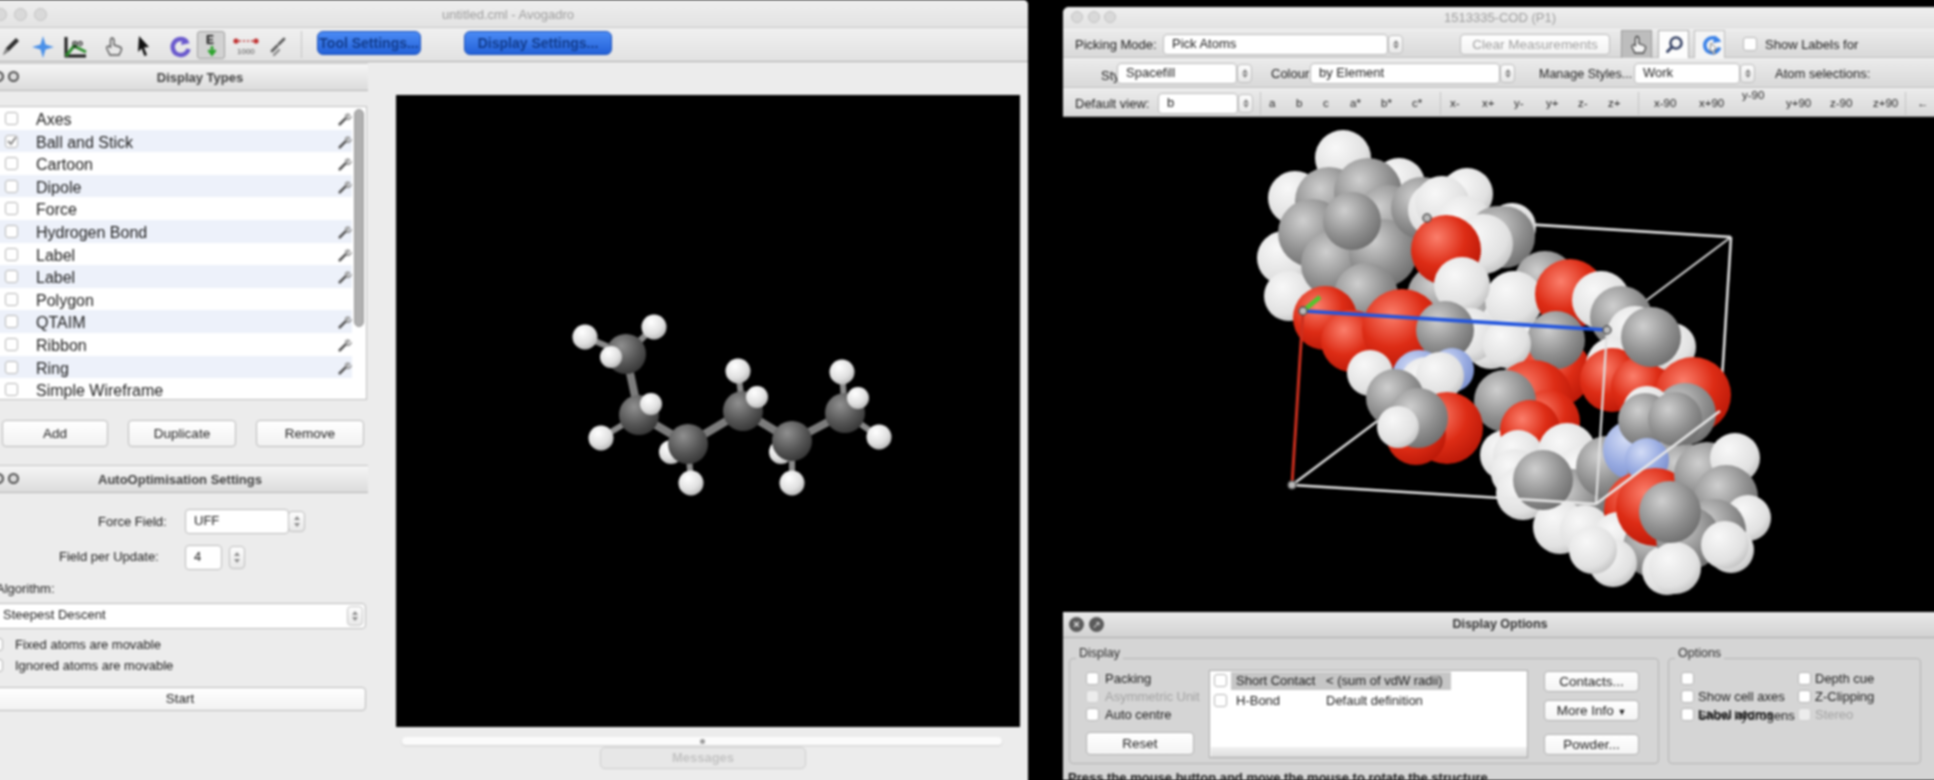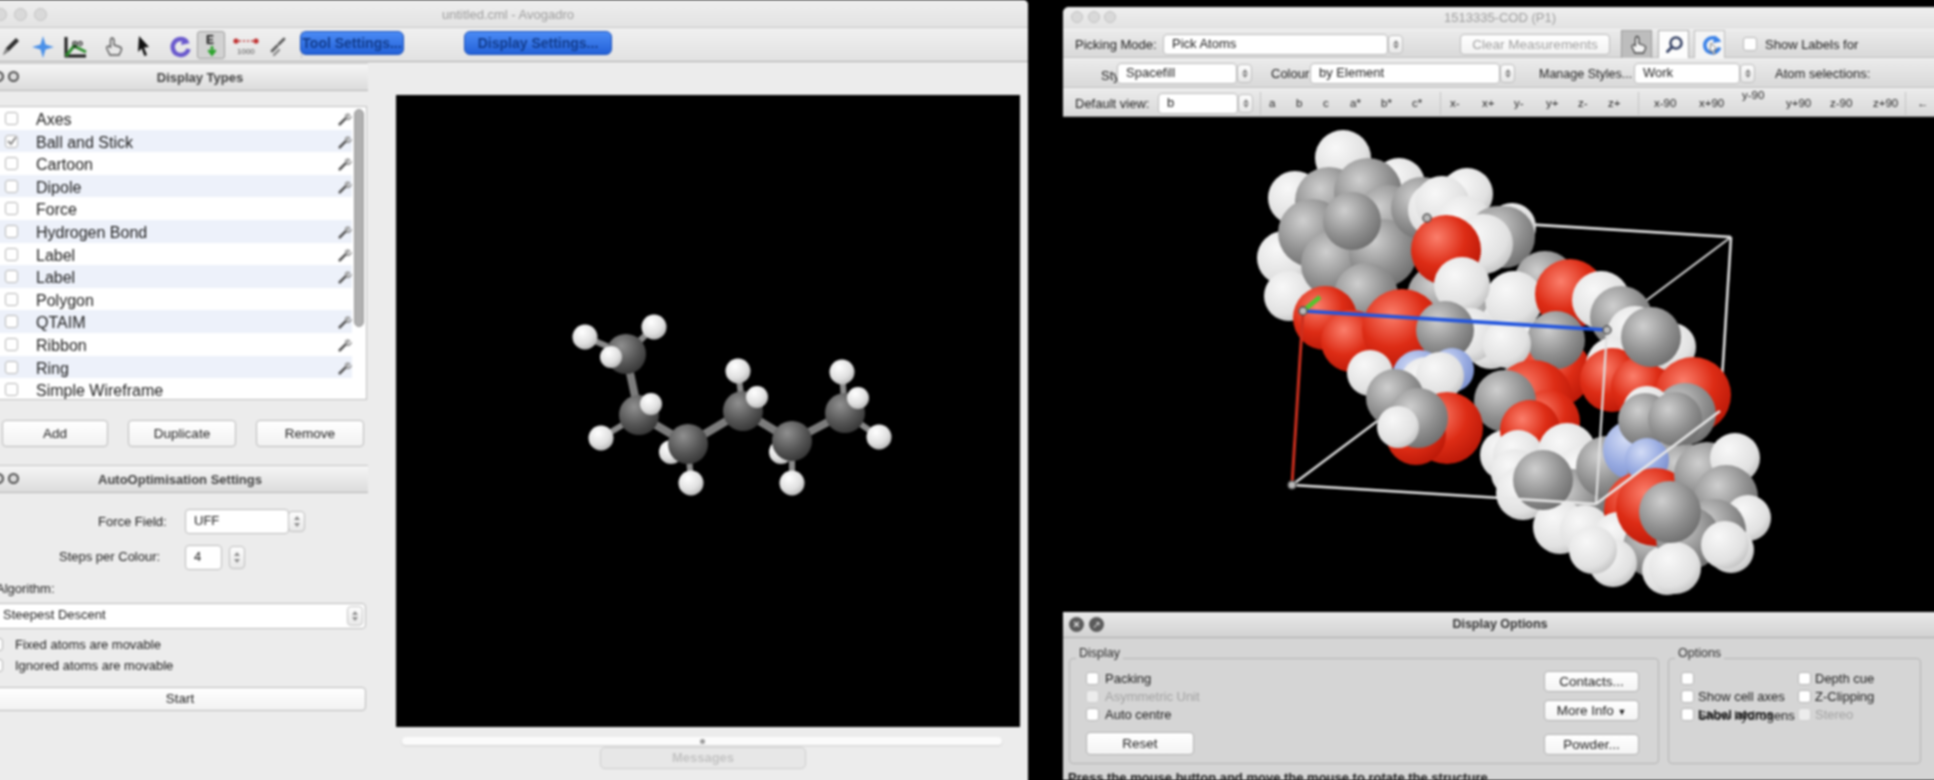--- a/index.html
+++ b/index.html
@@ -98,21 +98,21 @@
           <circle cx="3" cy="5" r="2.6" fill="#c03030"></circle>
           <circle cx="23" cy="5" r="2.6" fill="#c03030"></circle>
           <path d="M6 5 L20 5" stroke="#c03030" stroke-width="1.6" stroke-dasharray="2 2"></path>
           <text x="4" y="18" font-size="8" fill="#555">1000</text>
         </svg>
 <svg style="left:281px;top:9px;width:18px;height:20px;" viewBox="0 0 18 20">
           <path d="M3 14 L8 9 M10 7 L15 2" stroke="#5a5a5a" stroke-width="2.8" stroke-linecap="round"></path>
           <path d="M5 18 L10 13" stroke="#8a8a8a" stroke-width="2.4" stroke-linecap="round"></path>
         </svg>
         <div class="abs" style="left:313px;top:3px;width:1px;height:27px;background:#c4c4c4;"></div>
-    <div class="bluebtn" style="left:312px;width:104px;text-align:center;">Tool Settings...</div>
+    <div class="bluebtn" style="left:329px;width:104px;text-align:center;">Tool Settings...</div>
     <div class="bluebtn" style="left:476px;width:148px;">Display Settings...</div>
   </div>
 
   <div class="phead" style="top:63px;">
     <div class="pcirc" style="left:5px"></div>
     <div class="pcirc" style="left:20px"></div>
     <div class="cap" style="padding-left:44px;">Display Types</div>
   </div>
 
   <div class="abs" id="dlist">
@@ -221,21 +221,21 @@
   <div class="phead" style="top:465px;">
     <div class="pcirc" style="left:5px"></div>
     <div class="pcirc" style="left:20px"></div>
     <div class="cap" style="padding-left:4px;">AutoOptimisation Settings</div>
   </div>
   <div class="lab" style="left:110px;top:514px;">Force Field:</div>
   <div class="combo" style="left:197px;top:509px;width:104px;height:25px;">
         <span>UFF</span>
       </div>
   <div class="stepper" style="left:300px;top:511px;width:17px;height:21px;"></div>
-  <div class="lab" style="left:71px;top:549px;">Steps per Colour:</div>
+  <div class="lab" style="left:71px;top:549px;">Field per Update:</div>
   <div class="combo" style="left:197px;top:545px;width:37px;height:25px;">
         <span>4</span>
       </div>
   <div class="stepper" style="left:241px;top:546px;width:16px;height:23px;"></div>
   <div class="lab" style="left:8px;top:581px;">Algorithm:</div>
   <div class="combo" style="left:6px;top:603px;width:372px;height:26px;">
         <span>Steepest Descent</span>
         <div class="stepper" style="left:352px;top:2px;width:16px;height:20px;border:1px solid #c4c4c4;"></div>
       </div>
   <div class="cb" style="left:2px;top:638px;"></div>
@@ -549,20 +549,30 @@
     </div>
     <div class="gbox" style="left:6px;top:46px;width:590px;height:106px;"></div>
     <div class="glab" style="left:13px;top:34px;">Display</div>
     <div class="cb" style="left:23px;top:60px;"></div>
     <div class="lab" style="left:42px;top:59px;">Packing</div>
     <div class="cb graycb" style="left:23px;top:78px;"></div>
     <div class="lab graytxt" style="left:42px;top:77px;">Asymmetric Unit</div>
     <div class="cb" style="left:23px;top:96px;"></div>
     <div class="lab" style="left:42px;top:95px;">Auto centre</div>
     <div class="btn3" style="left:23px;top:120px;width:108px;height:23px;line-height:21px;">Reset</div>
+    <div class="abs" id="dlist2" style="left:146px;top:58px;width:319px;height:88px;background:#fff;border:1px solid #a8a8a8;">
+      <div class="abs" style="left:21px;top:1px;width:220px;height:18px;background:#c6c6c6;"></div>
+      <div class="cb" style="left:4px;top:3px;"></div>
+      <div class="lab" style="left:26px;top:2px;">Short Contact</div>
+      <div class="lab" style="left:116px;top:2px;">&lt; (sum of vdW radii)</div>
+      <div class="cb" style="left:4px;top:23px;"></div>
+      <div class="lab" style="left:26px;top:22px;">H-Bond</div>
+      <div class="lab" style="left:116px;top:22px;">Default definition</div>
+      <div class="abs" style="left:1px;top:76px;width:316px;height:10px;background:linear-gradient(#f2f2f2,#dcdcdc);"></div>
+    </div>
     <div class="btn3" style="left:481px;top:59px;width:95px;height:21px;line-height:19px;">Contacts...</div>
     <div class="btn3" style="left:481px;top:88px;width:95px;height:21px;line-height:19px;">More Info <span style="font-size:9px;">▼</span></div>
     <div class="btn3" style="left:481px;top:122px;width:95px;height:21px;line-height:19px;">Powder...</div>
     <div class="gbox" style="left:605px;top:46px;width:253px;height:106px;"></div>
     <div class="glab" style="left:612px;top:34px;">Options</div>
     <div class="cb" style="left:618px;top:60px;"></div>
     <div class="lab" style="left:635px;top:74px;margin-top:22px;">Show hydrogens</div>
     <div class="cb" style="left:735px;top:60px;"></div>
     <div class="lab" style="left:752px;top:59px;">Depth cue</div>
     <div class="cb" style="left:618px;top:78px;"></div>

